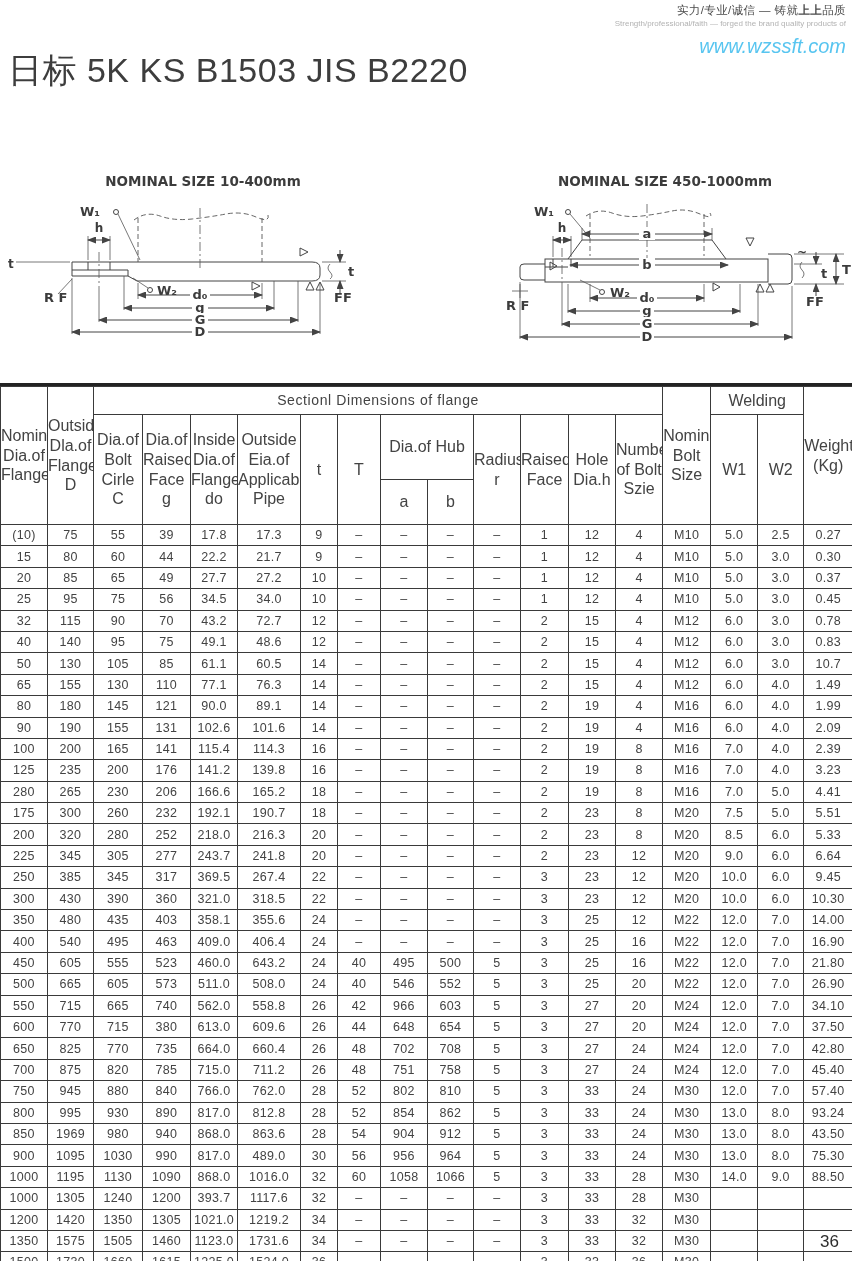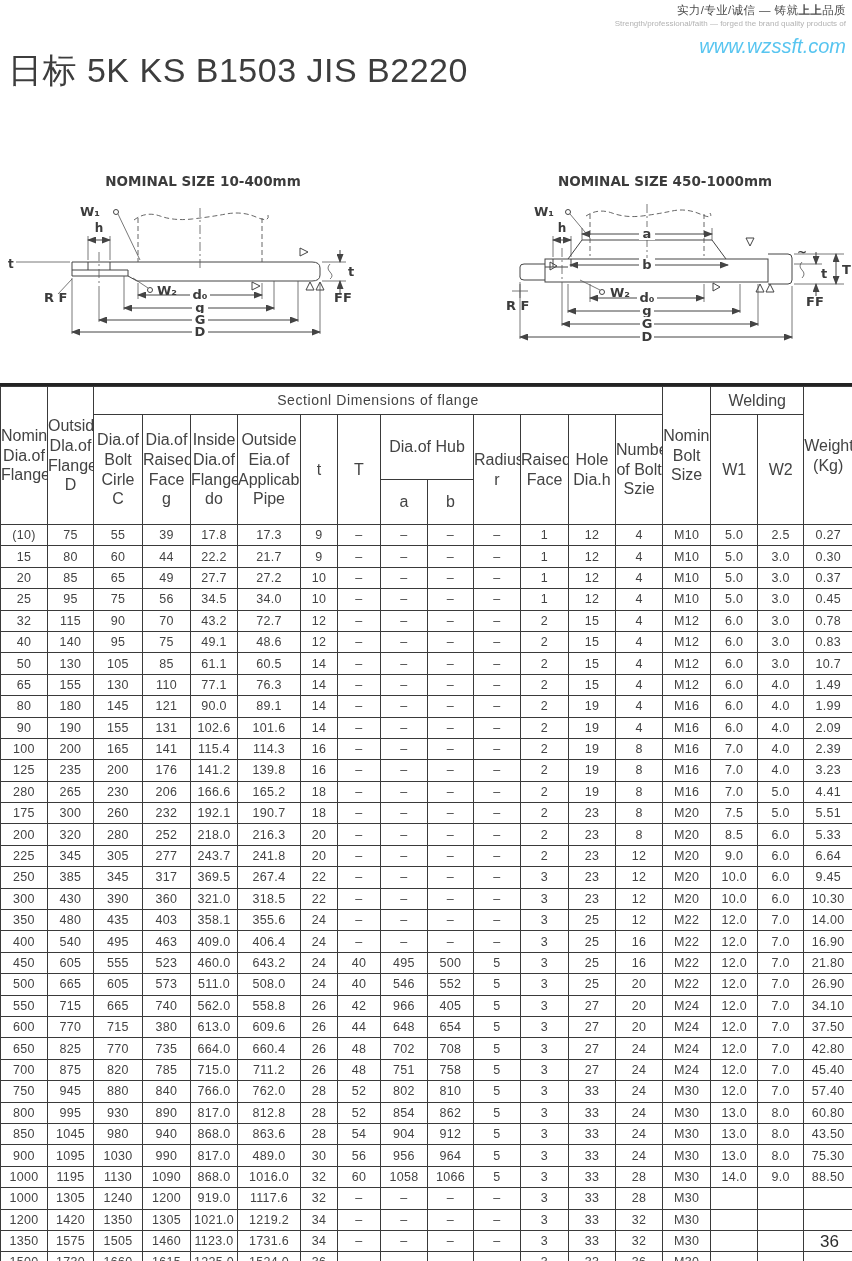--- a/index.html
+++ b/index.html
@@ -720,21 +720,21 @@
           <tr>
             <td>550</td>
             <td>715</td>
             <td>665</td>
             <td>740</td>
             <td>562.0</td>
             <td>558.8</td>
             <td>26</td>
             <td>42</td>
             <td>966</td>
-            <td>405</td>
+            <td>603</td>
             <td>5</td>
             <td>3</td>
             <td>27</td>
             <td>20</td>
             <td>M24</td>
             <td>12.0</td>
             <td>7.0</td>
             <td>34.10</td>
           </tr>
           <tr>
@@ -828,25 +828,25 @@
             <td>52</td>
             <td>854</td>
             <td>862</td>
             <td>5</td>
             <td>3</td>
             <td>33</td>
             <td>24</td>
             <td>M30</td>
             <td>13.0</td>
             <td>8.0</td>
-            <td>60.80</td>
+            <td>93.24</td>
           </tr>
           <tr>
             <td>850</td>
-            <td>1045</td>
+            <td>1969</td>
             <td>980</td>
             <td>940</td>
             <td>868.0</td>
             <td>863.6</td>
             <td>28</td>
             <td>54</td>
             <td>904</td>
             <td>912</td>
             <td>5</td>
             <td>3</td>
@@ -895,21 +895,21 @@
             <td>M30</td>
             <td>14.0</td>
             <td>9.0</td>
             <td>88.50</td>
           </tr>
           <tr>
             <td>1000</td>
             <td>1305</td>
             <td>1240</td>
             <td>1200</td>
-            <td>919.0</td>
+            <td>393.7</td>
             <td>1117.6</td>
             <td>32</td>
             <td>–</td>
             <td>–</td>
             <td>–</td>
             <td>–</td>
             <td>3</td>
             <td>33</td>
             <td>28</td>
             <td>M30</td>

